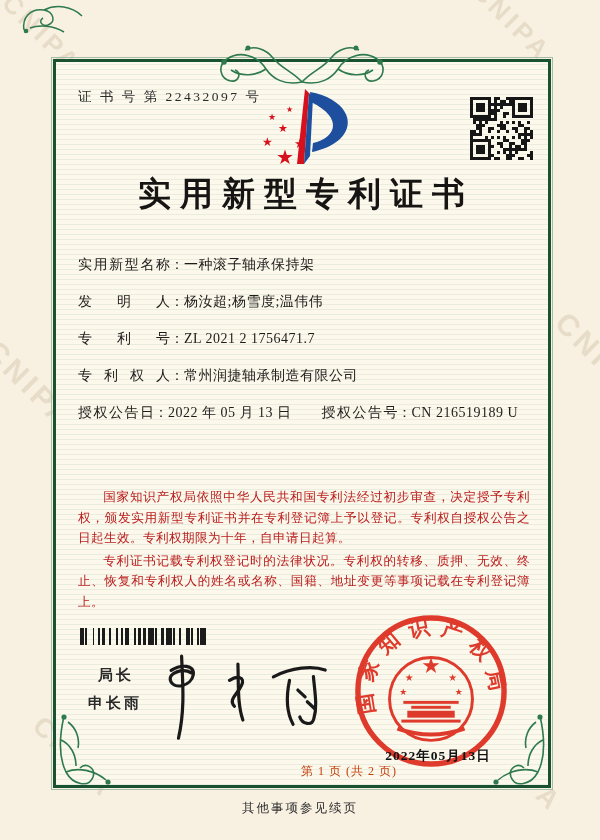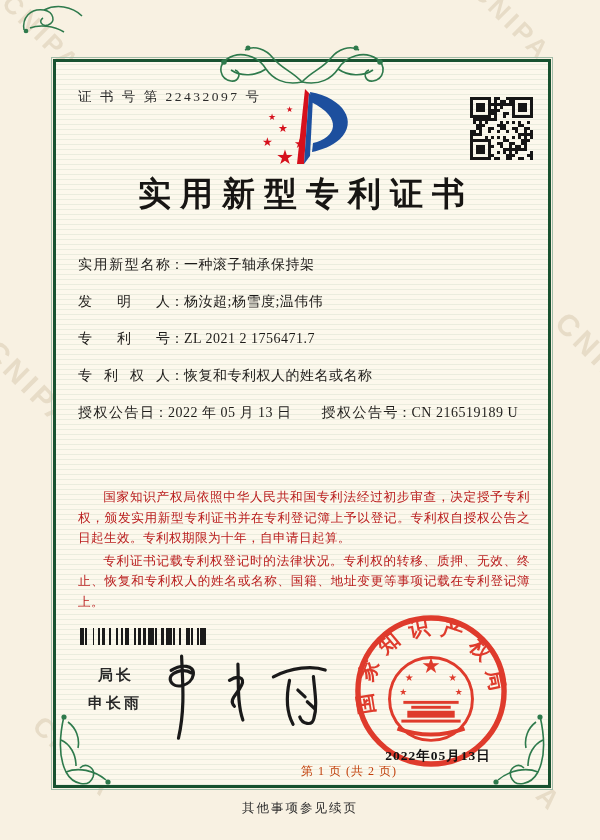--- a/index.html
+++ b/index.html
@@ -621,21 +621,21 @@
   <div class="frow">
     <span class="flabel">实用新型名称</span><span class="fcolon">：</span><span class="fvalue">一种滚子轴承保持架</span>
   </div>
   <div class="frow">
     <span class="flabel">发明人</span><span class="fcolon">：</span><span class="fvalue">杨汝超;杨雪度;温伟伟</span>
   </div>
   <div class="frow">
     <span class="flabel">专利号</span><span class="fcolon">：</span><span class="fvalue">ZL 2021 2 1756471.7</span>
   </div>
   <div class="frow">
-    <span class="flabel">专利权人</span><span class="fcolon">：</span><span class="fvalue">恢复和专利权人的姓名或名称</span>
+    <span class="flabel">专利权人</span><span class="fcolon">：</span><span class="fvalue">常州润捷轴承制造有限公司</span>
   </div>
   <div class="frow">
     <span class="flabel" style="width:76px">授权公告日</span><span class="fcolon">：</span><span class="fvalue">2022 年 05 月 13 日</span><span class="grant-no"><span class="flabel">授权公告号</span><span class="fcolon">：</span><span class="fvalue">CN 216519189 U</span></span>
   </div>
 </div>
 
 <div class="body-text">
   <p>国家知识产权局依照中华人民共和国专利法经过初步审查，决定授予专利权，颁发实用新型专利证书并在专利登记簿上予以登记。专利权自授权公告之日起生效。专利权期限为十年，自申请日起算。</p>
   <p>专利证书记载专利权登记时的法律状况。专利权的转移、质押、无效、终止、恢复和专利权人的姓名或名称、国籍、地址变更等事项记载在专利登记簿上。</p>
 </div>

